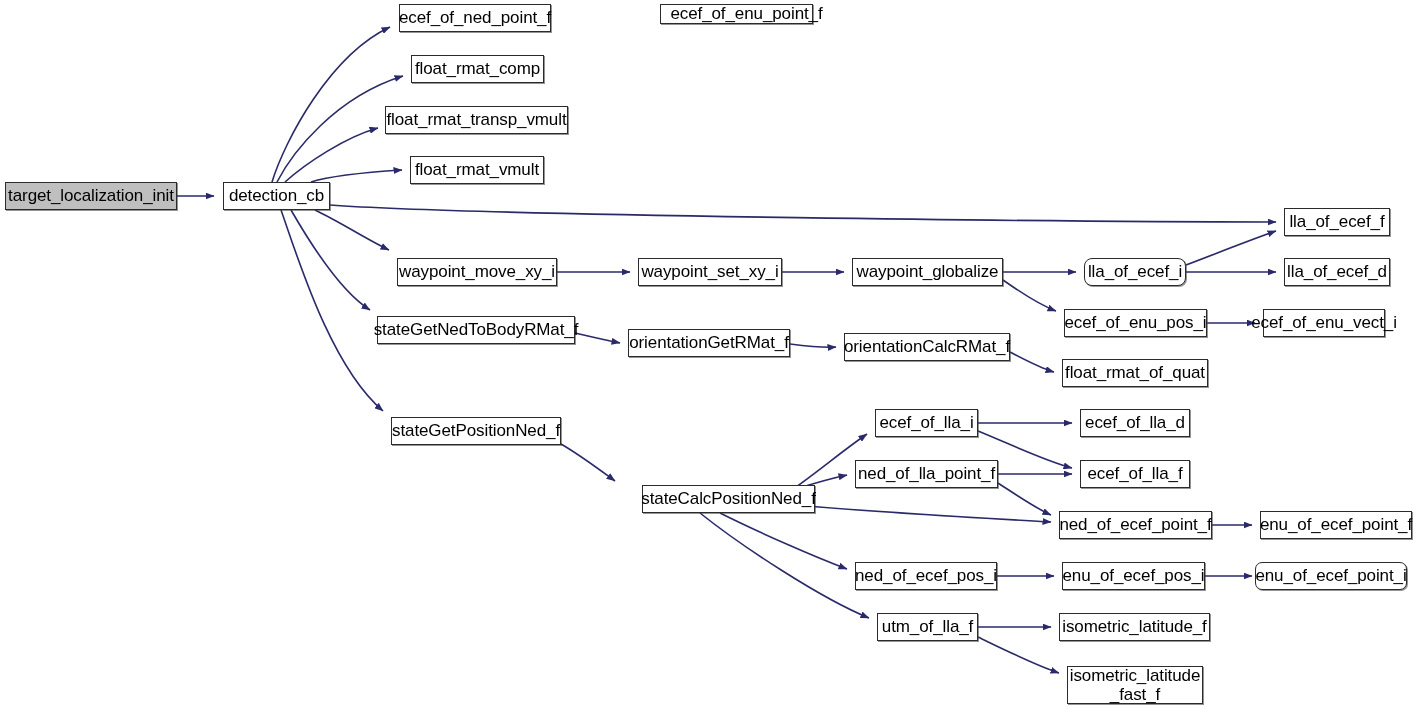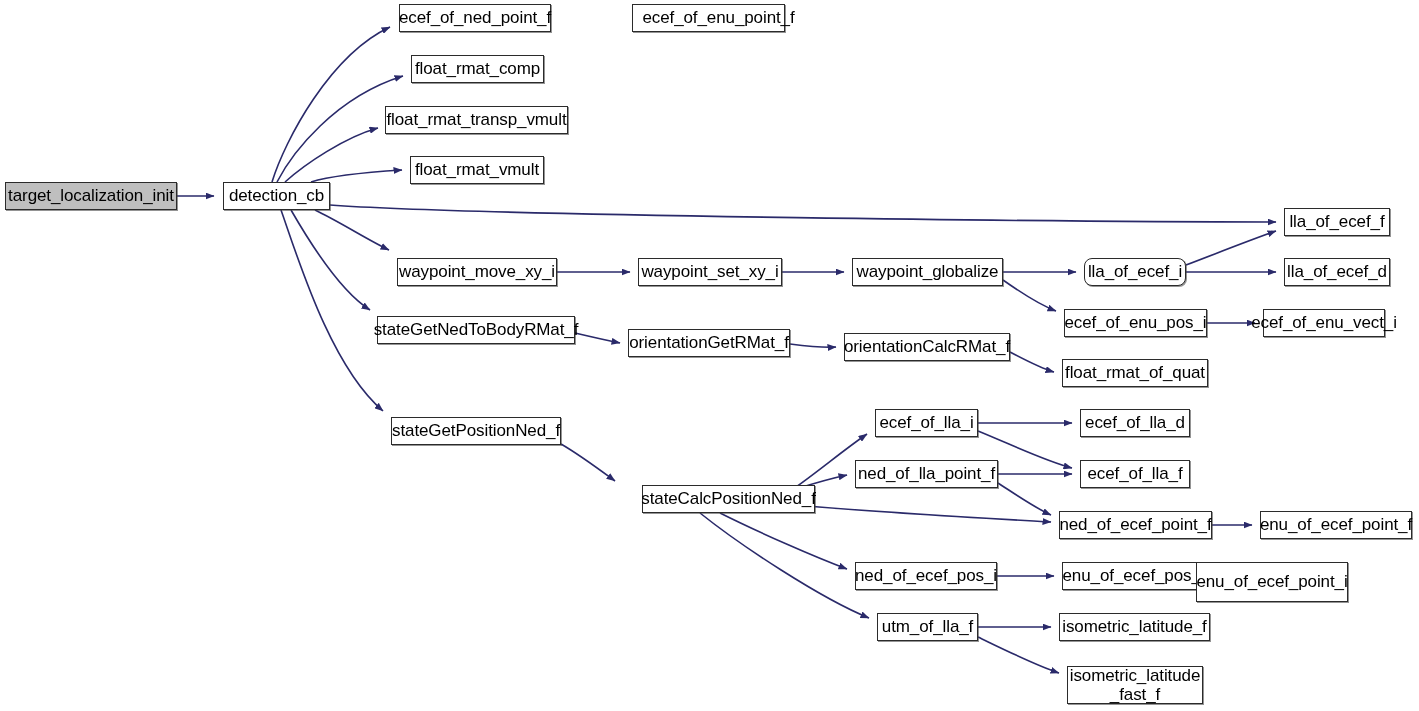--- a/index.html
+++ b/index.html
@@ -102,21 +102,21 @@
         <path d="M1205,576 L1252,576" fill="none" stroke="#2a2a6a" stroke-width="1.6" marker-end="url(#arrowhead)"></path>
         <path d="M978,627 L1051,627" fill="none" stroke="#2a2a6a" stroke-width="1.6" marker-end="url(#arrowhead)"></path>
         <path d="M978,637 C1005,650 1035,665 1059,673" fill="none" stroke="#2a2a6a" stroke-width="1.6" marker-end="url(#arrowhead)"></path>
       </g>
   </svg>
 
   <div id="node-layer">
       <div class="node current" style="left: 5px; top: 182px; width: 172px; height: 28px;"><span class="node-label">target_localization_init</span></div>
       <div class="node" style="left: 223px; top: 182px; width: 107px; height: 28px;"><span class="node-label">detection_cb</span></div>
       <div class="node" style="left: 399px; top: 4px; width: 152px; height: 28px;"><span class="node-label">ecef_of_ned_point_f</span></div>
-      <div class="node" style="left: 632px; top: 4px; width: 153px; height: 28px; padding-left: 20px;"><span class="node-label">ecef_of_enu_point_f</span></div>
+      <div class="node" style="left: 660px; top: 4px; width: 153px; height: 20px; padding-left: 20px;"><span class="node-label">ecef_of_enu_point_f</span></div>
       <div class="node" style="left: 411px; top: 55px; width: 133px; height: 28px;"><span class="node-label">float_rmat_comp</span></div>
       <div class="node" style="left: 385px; top: 106px; width: 183px; height: 28px;"><span class="node-label">float_rmat_transp_vmult</span></div>
       <div class="node" style="left: 410px; top: 156px; width: 134px; height: 28px;"><span class="node-label">float_rmat_vmult</span></div>
       <div class="node" style="left: 1284px; top: 208px; width: 106px; height: 28px;"><span class="node-label">lla_of_ecef_f</span></div>
       <div class="node" style="left: 397px; top: 258px; width: 160px; height: 28px;"><span class="node-label">waypoint_move_xy_i</span></div>
       <div class="node" style="left: 638px; top: 258px; width: 144px; height: 28px;"><span class="node-label">waypoint_set_xy_i</span></div>
       <div class="node" style="left: 852px; top: 258px; width: 151px; height: 28px;"><span class="node-label">waypoint_globalize</span></div>
       <div class="node" style="left: 1084px; top: 258px; width: 102px; height: 28px; border-radius: 8px;"><span class="node-label">lla_of_ecef_i</span></div>
       <div class="node" style="left: 1284px; top: 258px; width: 106px; height: 28px;"><span class="node-label">lla_of_ecef_d</span></div>
       <div class="node" style="left: 377px; top: 316px; width: 198px; height: 28px;"><span class="node-label">stateGetNedToBodyRMat_f</span></div>
@@ -128,20 +128,20 @@
       <div class="node" style="left: 875px; top: 409px; width: 103px; height: 28px;"><span class="node-label">ecef_of_lla_i</span></div>
       <div class="node" style="left: 1080px; top: 409px; width: 110px; height: 28px;"><span class="node-label">ecef_of_lla_d</span></div>
       <div class="node" style="left: 391px; top: 417px; width: 170px; height: 28px;"><span class="node-label">stateGetPositionNed_f</span></div>
       <div class="node" style="left: 855px; top: 460px; width: 143px; height: 28px;"><span class="node-label">ned_of_lla_point_f</span></div>
       <div class="node" style="left: 1080px; top: 460px; width: 110px; height: 28px;"><span class="node-label">ecef_of_lla_f</span></div>
       <div class="node" style="left: 623px; top: 485px; width: 173px; height: 28px; margin-left: 19px;"><span class="node-label">stateCalcPositionNed_f</span></div>
       <div class="node" style="left: 1059px; top: 511px; width: 153px; height: 28px;"><span class="node-label">ned_of_ecef_point_f</span></div>
       <div class="node" style="left: 1260px; top: 511px; width: 152px; height: 28px;"><span class="node-label">enu_of_ecef_point_f</span></div>
       <div class="node" style="left: 855px; top: 562px; width: 142px; height: 28px;"><span class="node-label">ned_of_ecef_pos_i</span></div>
       <div class="node" style="left: 1062px; top: 562px; width: 143px; height: 28px;"><span class="node-label">enu_of_ecef_pos_i</span></div>
-      <div class="node" style="left: 1196px; top: 562px; width: 152px; height: 40px;"><span class="node-label">enu_of_ecef_point_i</span></div>
+      <div class="node" style="left: 1255px; top: 562px; width: 152px; height: 28px; border-radius: 7px;"><span class="node-label">enu_of_ecef_point_i</span></div>
       <div class="node" style="left: 877px; top: 613px; width: 101px; height: 28px;"><span class="node-label">utm_of_lla_f</span></div>
       <div class="node" style="left: 1059px; top: 613px; width: 151px; height: 28px;"><span class="node-label">isometric_latitude_f</span></div>
       <div class="node" style="left: 1067px; top: 666px; width: 136px; height: 38px;"><span class="node-label">isometric_latitude
 _fast_f</span></div>
     </div>
 
 </div>
 
 </body></html>

